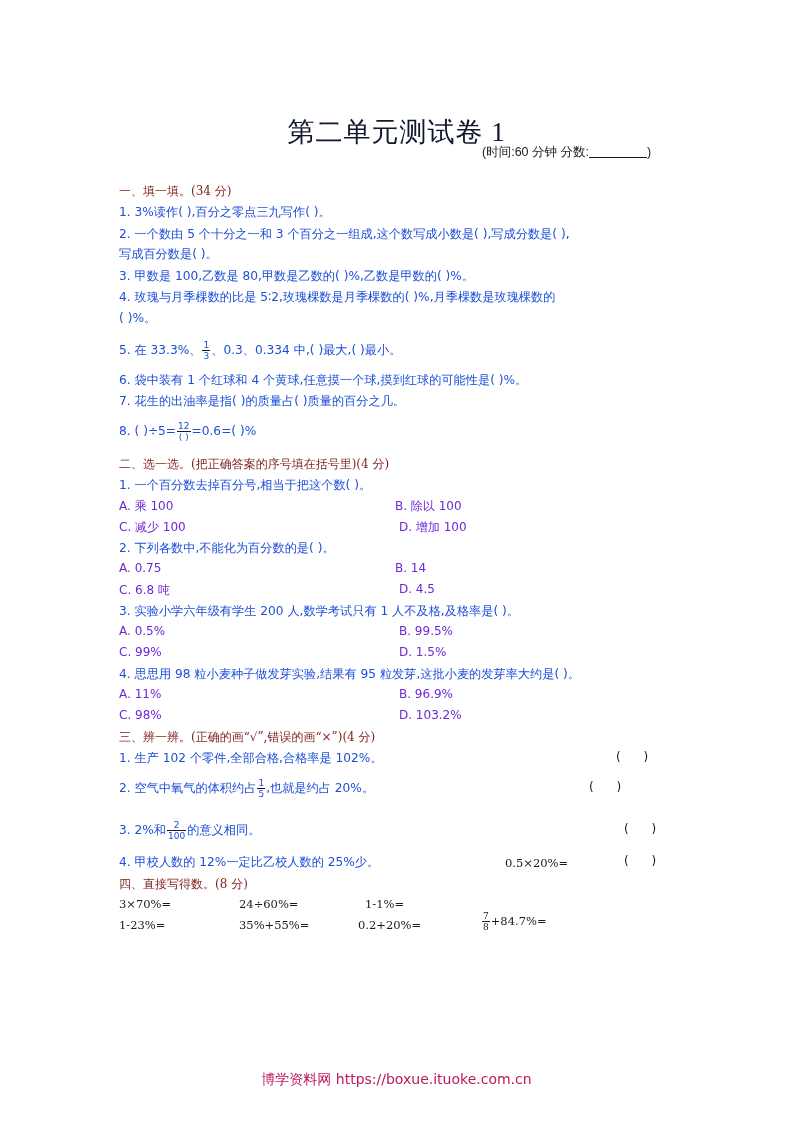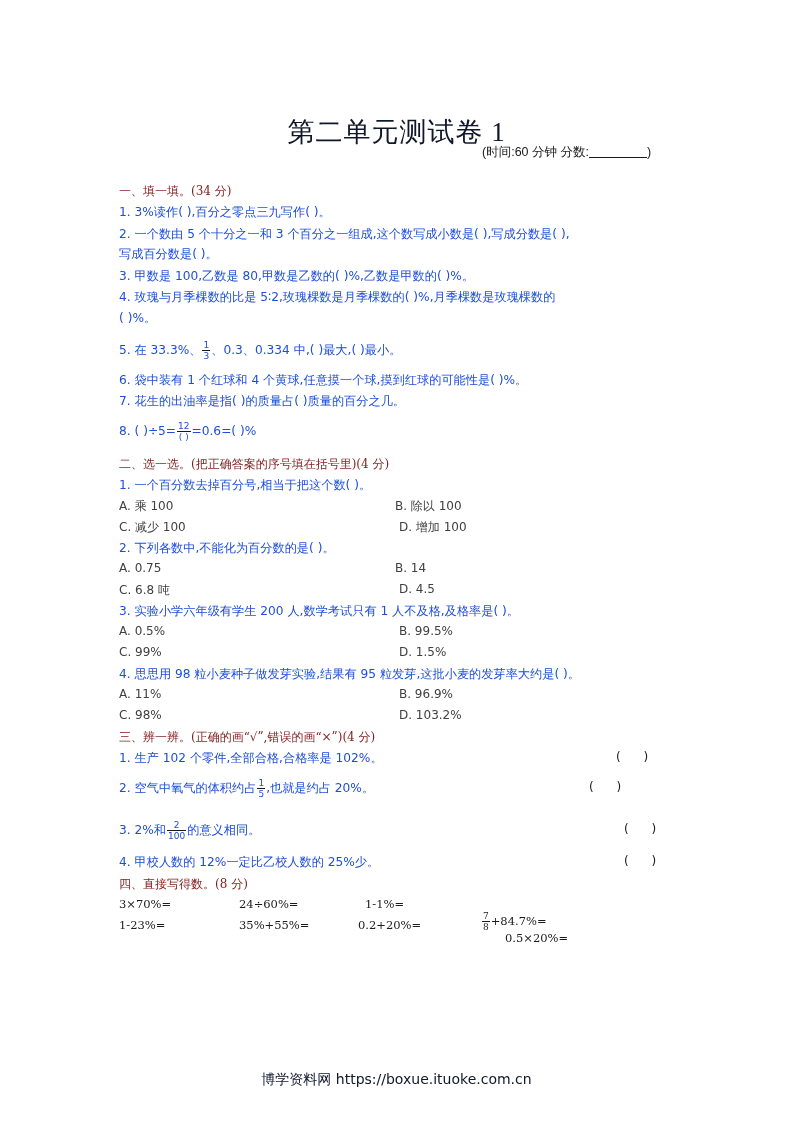--- a/index.html
+++ b/index.html
@@ -18,30 +18,30 @@
     font-family: "Liberation Sans", "DejaVu Sans", sans-serif;
     font-size: 12.5px; color: #1a1a1a; white-space: nowrap;
   }
   .meta .blank { display: inline-block; width: 58px; border-bottom: 1px solid #1a1a1a; height: 12px; vertical-align: -2px; }
   .line {
     position: absolute; left: 119px; white-space: nowrap;
     font-family: "DejaVu Sans", "Liberation Sans", sans-serif;
     font-size: 12.2px; color: #1d4ed8; line-height: 16px;
   }
   .section { color: #7f1d1d; font-family: "DejaVu Serif", "Liberation Serif", serif; font-size: 12px; }
-  .opt { position: absolute; white-space: nowrap; font-family: "DejaVu Sans", "Liberation Sans", sans-serif; font-size: 12px; color: #404040; }
+  .opt { position: absolute; white-space: nowrap; font-family: "DejaVu Sans", "Liberation Sans", sans-serif; font-size: 12px; color: #6d28d9; }
   .frac { display: inline-block; vertical-align: middle; text-align: center; font-size: 9px; line-height: 10px; margin: 0 1px; }
   .frac .num { display: block; border-bottom: 1px solid #1a1a1a; padding: 0 1px; }
   .frac .den { display: block; padding: 0 1px; }
   .paren { position: absolute; font-family: "DejaVu Sans", sans-serif; font-size: 12px; white-space: pre; }
   .calc { position: absolute; font-family: "DejaVu Serif", "Liberation Serif", serif; font-size: 11.5px; color: #1a1a1a; white-space: nowrap; }
   .footer {
     position: absolute; top: 1071px; left: 0; width: 793px; text-align: center;
     font-family: "DejaVu Sans", "Liberation Sans", sans-serif;
-    font-size: 14px; color: #0f172a;
+    font-size: 14px; color: #be185d;
   }
 </style>
 </head>
 <body>
 
 <div class="title">第二单元测试卷 1</div>
 <div class="meta">
   <span>(时间:60 分钟    分数:</span><span class="blank"></span><span>)</span>
 </div>
 
@@ -101,21 +101,21 @@
 </div>
 <div class="paren" style="top:822px;left:624px">(      )</div>
 
 <div class="line" style="top:854px">4.  甲校人数的 12%一定比乙校人数的 25%少。</div>
 <div class="paren" style="top:854px;left:624px">(      )</div>
 
 <div class="line section" style="top:876px">四、直接写得数。(8 分)</div>
 <div class="calc" style="top:897px;left:119px">3×70%=</div>
 <div class="calc" style="top:897px;left:239px">24÷60%=</div>
 <div class="calc" style="top:897px;left:365px">1-1%=</div>
-<div class="calc" style="top:931px;left:505px">0.5×20%=</div>
+<div class="calc" style="top:856px;left:505px">0.5×20%=</div>
 <div class="calc" style="top:918px;left:119px">1-23%=</div>
 <div class="calc" style="top:918px;left:239px">35%+55%=</div>
 <div class="calc" style="top:918px;left:358px">0.2+20%=</div>
 <div class="calc" style="top:911px;left:481px">
   <span class="frac"><span class="num">7</span><span class="den">8</span></span><span>+84.7%=</span>
 </div>
 
 <div class="footer">博学资料网 https://boxue.ituoke.com.cn</div>
 
 </body></html>

